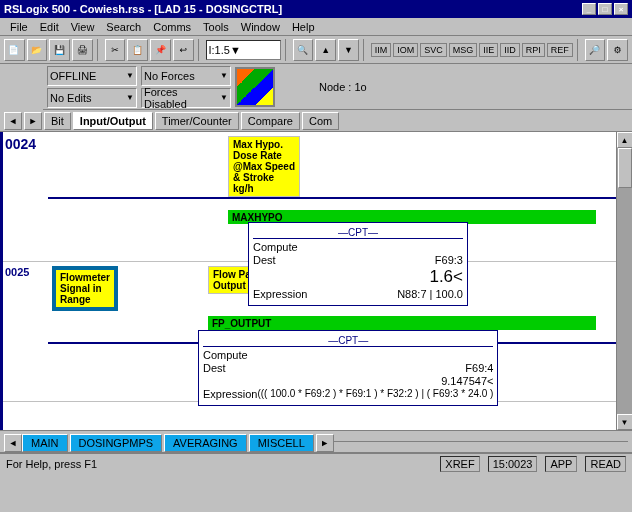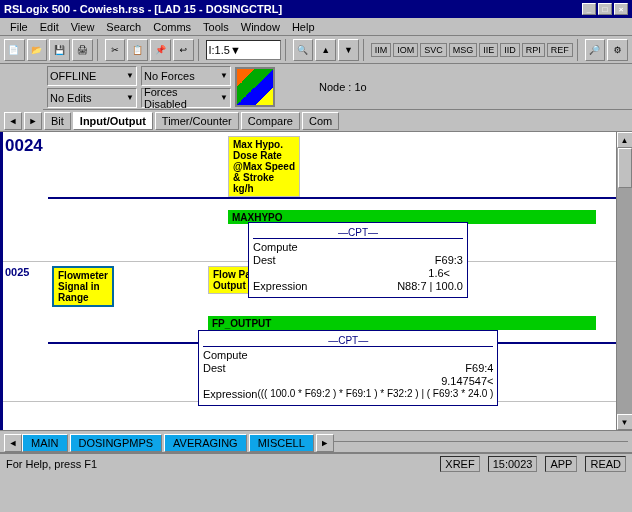--- a/index.html
+++ b/index.html
@@ -304,21 +304,21 @@
   </div>
 </div>
 
 <div style="display:flex; flex:1; height: 298px; background:white; overflow:hidden;">
 
   <div style="width:3px; background:#000080;"></div>
 
   <div style="flex:1; overflow-y:auto; background:white; position:relative;">
 
     <div style="display:flex; min-height:130px; border-bottom:1px solid #c0c0c0;">
-      <div style="width:45px; padding:4px 2px; color:#000080; font-weight:bold; font-size:17px;">0024</div>
+      <div style="width:45px; padding:4px 2px; color:#000080; font-weight:bold; font-size:14px;">0024</div>
       <div style="flex:1; position:relative; padding:4px;">
 
         <div style="position:absolute; top:50%; left:0; right:0; height:2px; background:#000080;"></div>
 
         <div style="position:absolute; top:78px; left:180px; right:20px; height:14px; background:#00cc00; display:flex; align-items:center; padding:0 4px; font-size:10px; font-weight:bold;">
           <span>MAXHYPO</span>
         </div>
 
         <div style="position:absolute; top:4px; left:180px; z-index:2;">
           <div style="background:#ffff00; padding:2px 4px; font-size:10px; font-weight:bold; border:1px solid #c0c0c0; white-space:pre-line;">Max Hypo.
@@ -328,37 +328,37 @@
 kg/h</div>
         </div>
 
         <div style="position:absolute; top:90px; left:200px; border:1px solid #000080; background:white; padding:4px; min-width:220px; z-index:3;">
           <div style="text-align:center; font-size:10px; color:#000080; border-bottom:1px solid #000080; margin-bottom:2px;">—CPT—</div>
           <div style="font-size:11px; margin:1px 0;">Compute</div>
           <div style="display:flex; justify-content:space-between; font-size:11px; margin:1px 0;">
             <span>Dest</span>
             <span>F69:3</span>
           </div>
-          <div style="text-align:right; font-size:11px; margin:1px 13px;">1.6&lt;</div>
+          <div style="text-align:right; font-size:17px; margin:1px 0;">1.6&lt;</div>
           <div style="display:flex; justify-content:space-between; font-size:11px; margin:1px 0;">
             <span>Expression</span>
             <span>N88:7 | 100.0</span>
           </div>
         </div>
       </div>
     </div>
 
     <div style="display:flex; min-height:140px; border-bottom:1px solid #c0c0c0;">
       <div style="width:45px; padding:4px 2px; color:#000080; font-weight:bold; font-size:11px;">0025</div>
       <div style="flex:1; position:relative; padding:4px;">
 
         <div style="position:absolute; top:80px; left:0; right:0; height:2px; background:#000080;"></div>
 
         <div style="position:absolute; top:4px; left:4px; z-index:2;">
-          <div style="background:#ffff00; padding:2px 4px; font-size:10px; font-weight:bold; border:2px solid #0369a1; white-space:pre-line;">Flowmeter
+          <div style="background:#ffff00; padding:2px 4px; font-size:10px; font-weight:bold; border:4px solid #0369a1; white-space:pre-line;">Flowmeter
 Signal in
 Range</div>
         </div>
 
 
         <div style="position:absolute; top:4px; left:160px; z-index:2;">
           <div style="background:#ffff00; padding:2px 4px; font-size:10px; font-weight:bold; border:1px solid #c0c0c0; white-space:pre-line;">Flow Paced
 Output %</div>
         </div>
 

